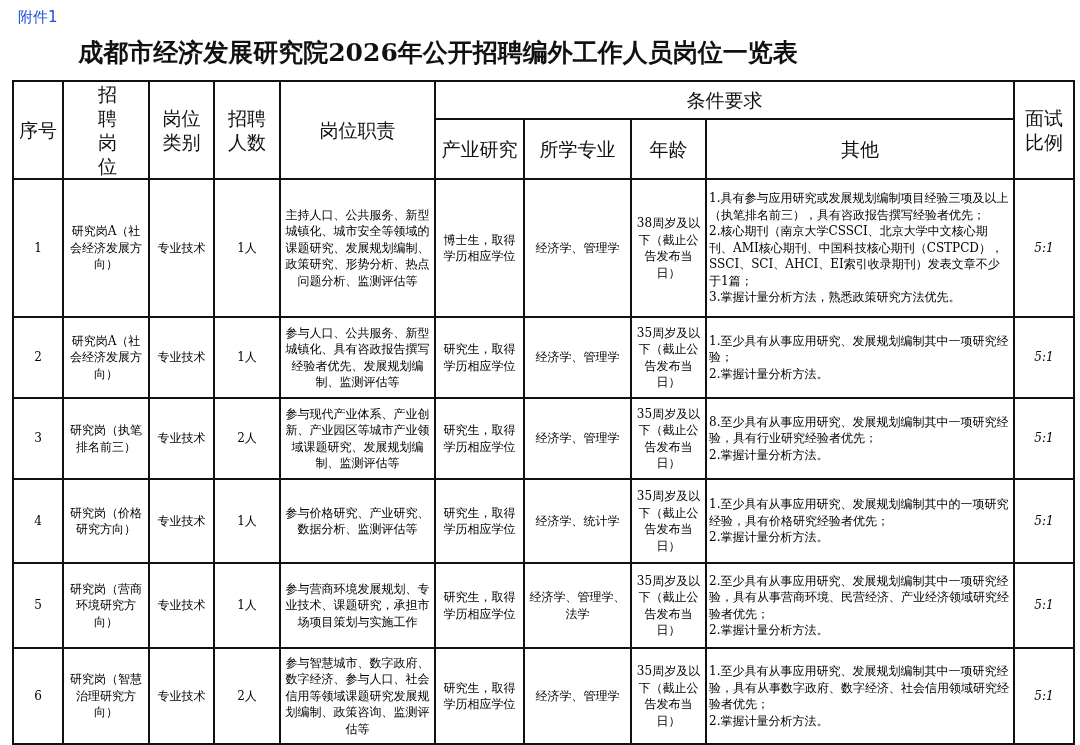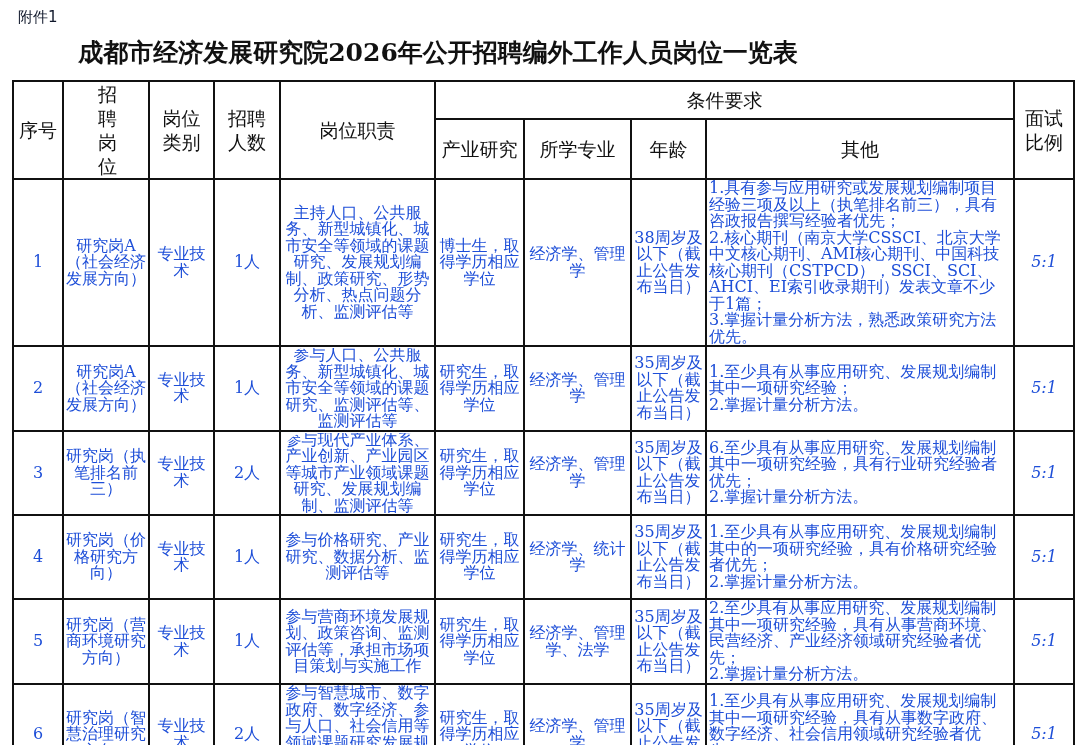--- a/index.html
+++ b/index.html
@@ -1,29 +1,29 @@
 <!DOCTYPE html>
 <html><head>
 <meta charset="utf-8">
 <style>
   html, body { margin: 0; padding: 0; background: #ffffff; }
   body { width: 1080px; height: 745px; position: relative; overflow: hidden;
          font-family: "DejaVu Sans", "Liberation Sans", sans-serif; color: #111; }
-  .attach { position: absolute; left: 18px; top: 8px; font-size: 15px; color: #0f172a; }
+  .attach { position: absolute; left: 18px; top: 8px; font-size: 15px; color: #1d4ed8; }
   .title { position: absolute; left: 0; top: 36px; width: 876px; text-align: center;
            font-family: "DejaVu Serif", "Liberation Serif", serif; font-weight: bold;
            font-size: 25px; letter-spacing: 0px; color: #111; }
   table.grid { position: absolute; left: 12px; top: 80px; border-collapse: collapse;
                table-layout: fixed; width: 1061px; }
   table.grid td, table.grid th { border: 2px solid #111; padding: 0 2px; text-align: center;
                vertical-align: middle; overflow: hidden; }
   table.grid th { font-family: "DejaVu Sans", "Liberation Sans", sans-serif; font-weight: normal;
                   font-size: 19px; line-height: 24px; color: #111; }
-  table.grid td { font-family: "DejaVu Serif", "Liberation Serif", serif; font-size: 16px;
-                  line-height: 16.5px; color: #1d4ed8; }
+  table.grid td { font-family: "DejaVu Serif", "Liberation Serif", serif; font-size: 12px;
+                  line-height: 16.5px; color: #000000; }
   td.left { text-align: left; }
   td.duty { text-align: center; border-radius: 26px; }
   .other-line { display: block; text-align: left; }
   .ratio { font-size: 13px; font-style: italic; }
 </style>
 </head>
 <body>
 
 <div class="attach">附件1</div>
 <div class="title">成都市经济发展研究院2026年公开招聘编外工作人员岗位一览表</div>
@@ -75,42 +75,42 @@
         <span class="other-line">3.掌握计量分析方法，熟悉政策研究方法优先。</span>
       </td>
       <td class="ratio">5:1</td>
     </tr>
 
     <tr style="height:81px">
       <td>2</td>
       <td>研究岗A（社会经济发展方向）</td>
       <td>专业技术</td>
       <td>1人</td>
-      <td class="duty">参与人口、公共服务、新型城镇化、城市安全等领域的课题研究、监测评估等、监测评估等</td>
+      <td class="duty">参与人口、公共服务、新型城镇化、具有咨政报告撰写经验者优先、发展规划编制、监测评估等</td>
       <td>研究生，取得学历相应学位</td>
       <td>经济学、管理学</td>
       <td>35周岁及以下（截止公告发布当日）</td>
       <td class="left">
         <span class="other-line">1.至少具有从事应用研究、发展规划编制其中一项研究经验；</span>
         <span class="other-line">2.掌握计量分析方法。</span>
       </td>
       <td class="ratio">5:1</td>
     </tr>
 
     <tr style="height:81px">
       <td>3</td>
       <td>研究岗（执笔排名前三）</td>
       <td>专业技术</td>
       <td>2人</td>
       <td class="duty">参与现代产业体系、产业创新、产业园区等城市产业领域课题研究、发展规划编制、监测评估等</td>
       <td>研究生，取得学历相应学位</td>
       <td>经济学、管理学</td>
       <td>35周岁及以下（截止公告发布当日）</td>
       <td class="left">
-        <span class="other-line">6.至少具有从事应用研究、发展规划编制其中一项研究经验，具有行业研究经验者优先；</span>
+        <span class="other-line">8.至少具有从事应用研究、发展规划编制其中一项研究经验，具有行业研究经验者优先；</span>
         <span class="other-line">2.掌握计量分析方法。</span>
       </td>
       <td class="ratio">5:1</td>
     </tr>
 
     <tr style="height:84px">
       <td>4</td>
       <td>研究岗（价格研究方向）</td>
       <td>专业技术</td>
       <td>1人</td>
@@ -123,21 +123,21 @@
         <span class="other-line">2.掌握计量分析方法。</span>
       </td>
       <td class="ratio">5:1</td>
     </tr>
 
     <tr style="height:85px">
       <td>5</td>
       <td>研究岗（营商环境研究方向）</td>
       <td>专业技术</td>
       <td>1人</td>
-      <td class="left">参与营商环境发展规划、政策咨询、监测评估等，承担市场项目策划与实施工作</td>
+      <td class="left">参与营商环境发展规划、专业技术、课题研究，承担市场项目策划与实施工作</td>
       <td>研究生，取得学历相应学位</td>
       <td>经济学、管理学、法学</td>
       <td>35周岁及以下（截止公告发布当日）</td>
       <td class="left">
         <span class="other-line">2.至少具有从事应用研究、发展规划编制其中一项研究经验，具有从事营商环境、民营经济、产业经济领域研究经验者优先；</span>
         <span class="other-line">2.掌握计量分析方法。</span>
       </td>
       <td class="ratio">5:1</td>
     </tr>
 

